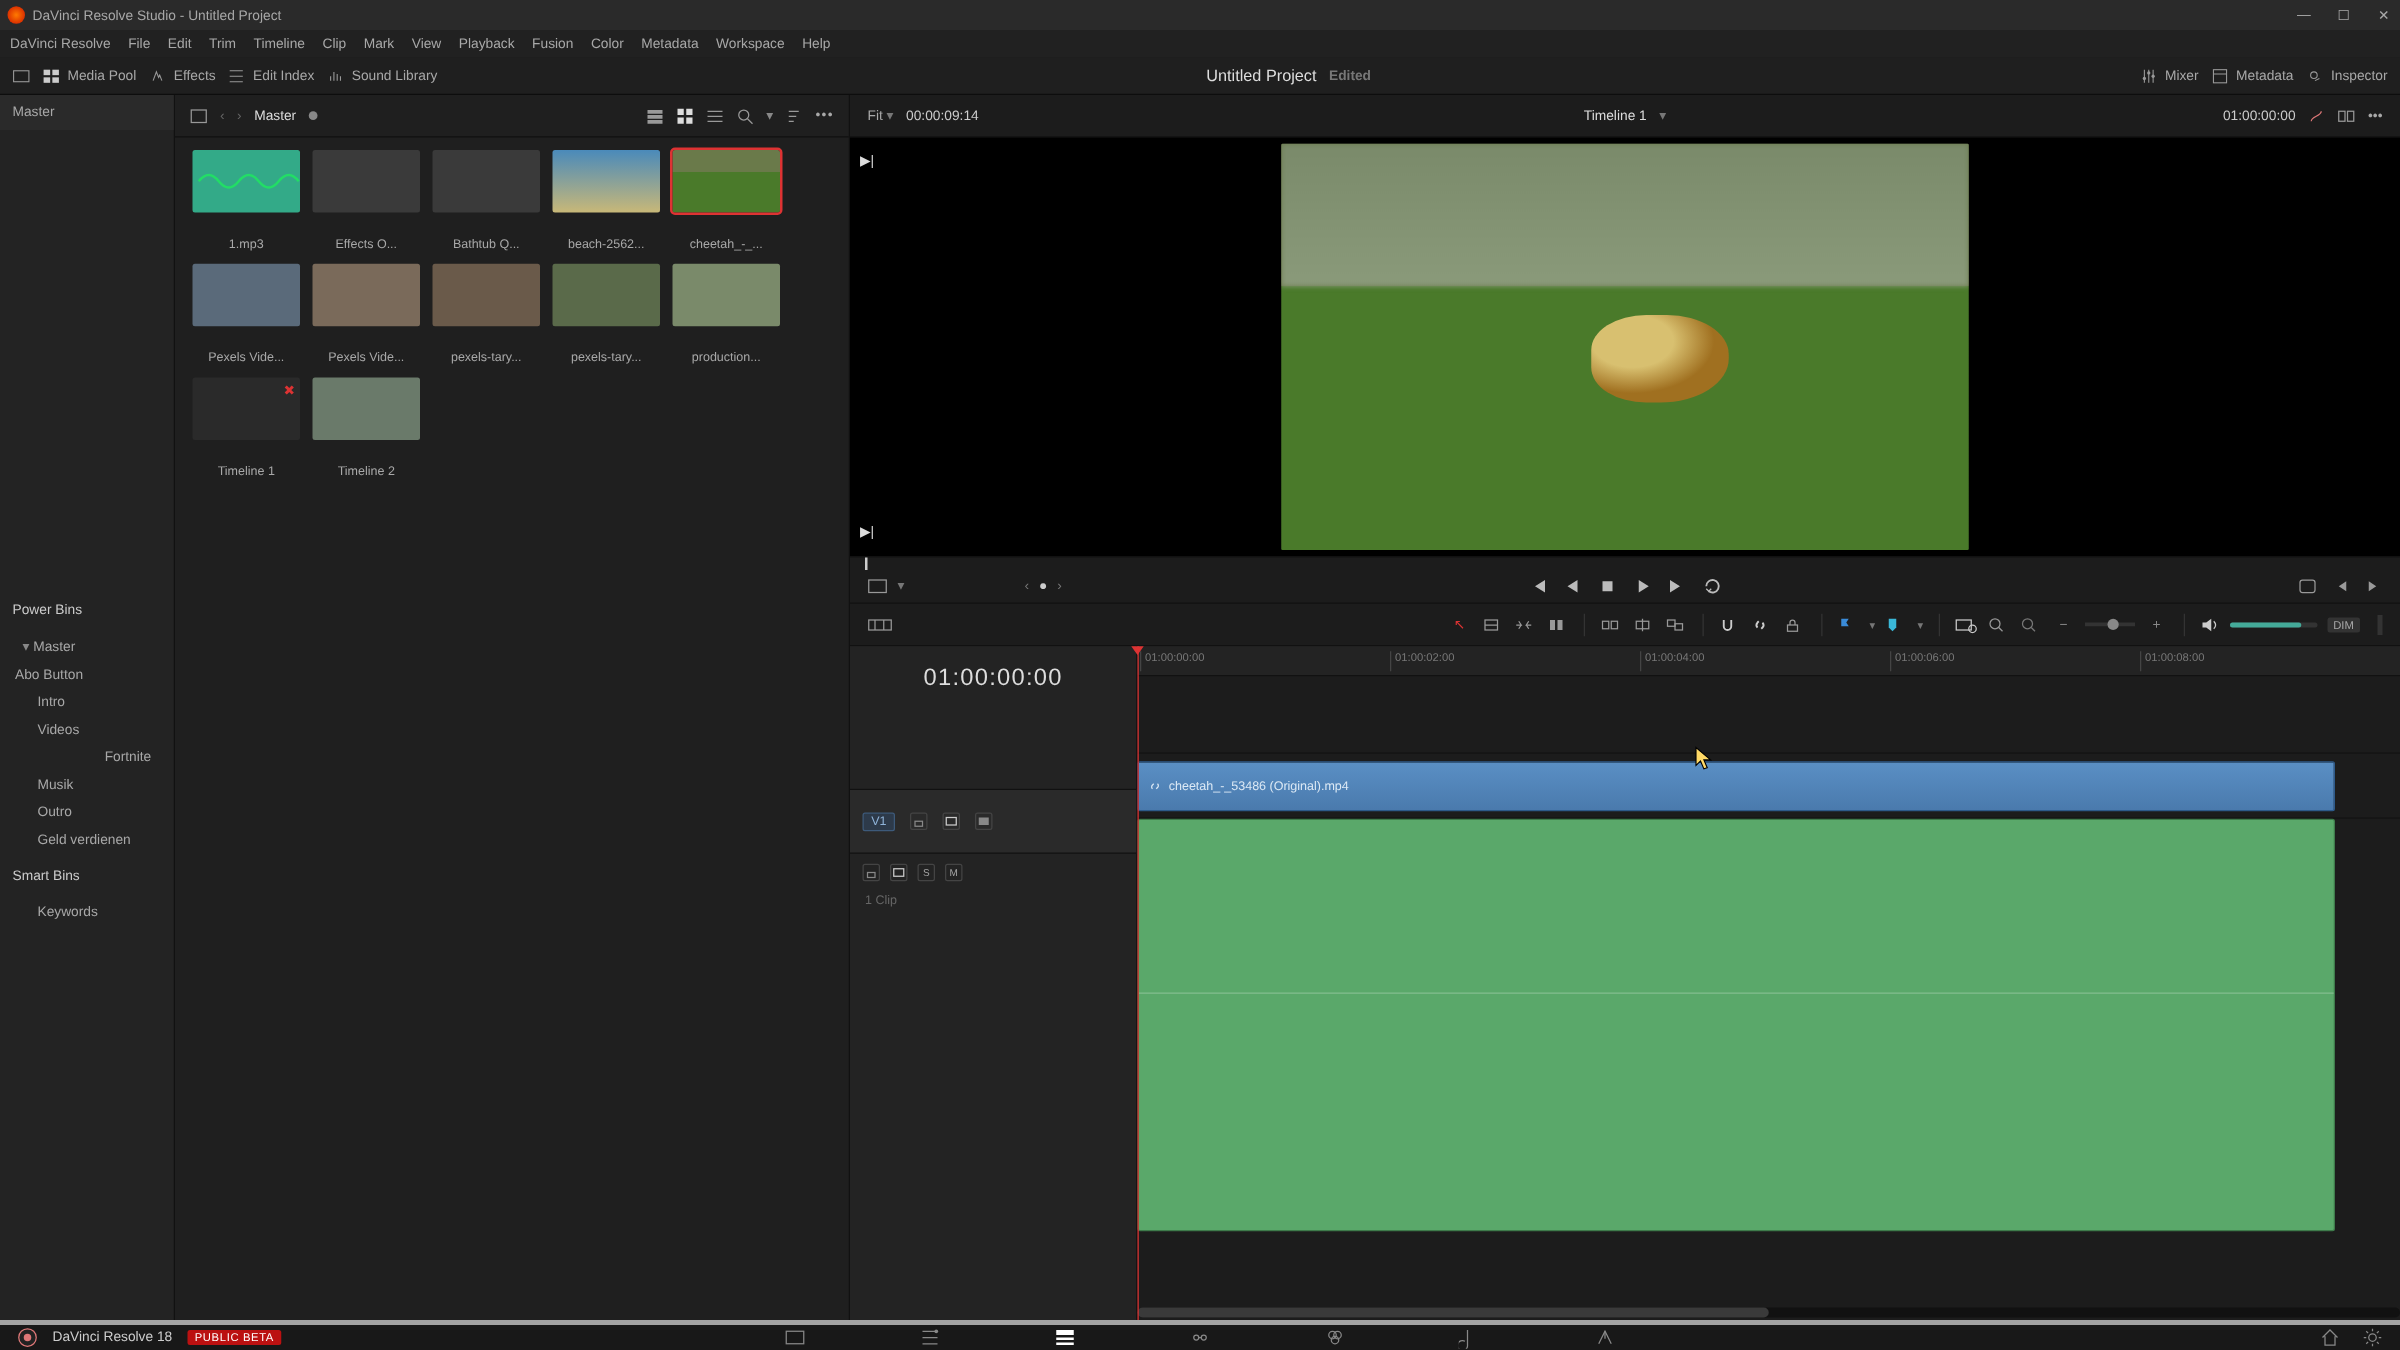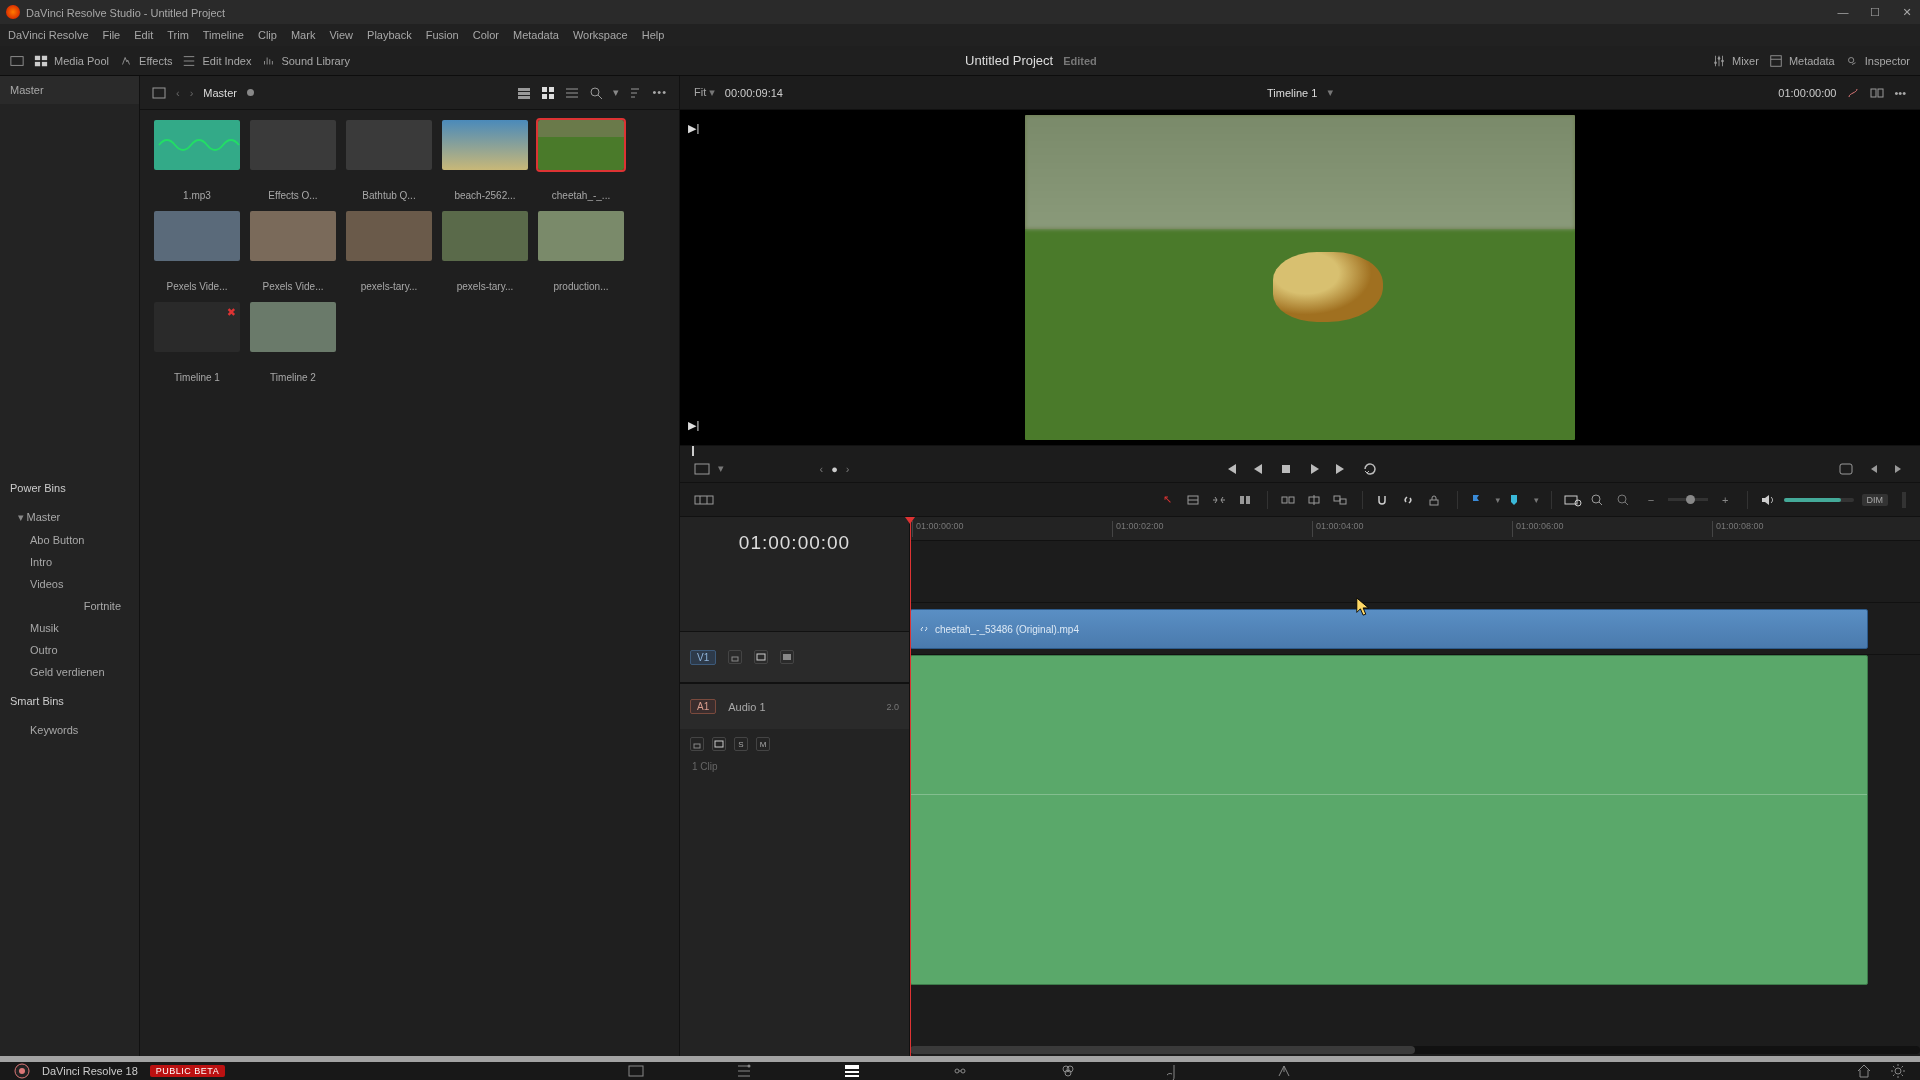--- a/index.html
+++ b/index.html
@@ -107,21 +107,21 @@
 .clip-a { position:absolute; left:0; width:958px; top:0; height:330px; background:#5aa86a; border:1px solid #3d7a4a; border-radius:2px; }
 .clip-a::after { content:""; position:absolute; left:0; right:0; top:42%; height:1px; background:rgba(255,255,255,.25); }
 
 .hscroll { position:absolute; left:0; right:0; bottom:2px; height:8px; background:#111; border-radius:4px; }
 .hscroll .thumb { position:absolute; left:0; width:50%; height:100%; background:#3a3a3a; border-radius:4px; }
 
 
 .cursor-arrow { position:absolute; left:1355px; top:596px; width: 18px; height: 22px; z-index: 50; }
 
 
-.pagetabs { height: 24px; background:#181818; border-top:6px solid #a3a3a3; display:flex; align-items:center; padding: 0 14px; gap: 90px; position:relative; }
+.pagetabs { height: 24px; background:#181818; border-top:4px solid #a3a3a3; display:flex; align-items:center; padding: 0 14px; gap: 90px; position:relative; }
 .pagetabs .left { display:flex; align-items:center; gap:12px; }
 .pagetabs .pages { position:absolute; left:50%; transform:translateX(-50%); display:flex; gap:90px; }
 .pagetabs .right { position:absolute; right:14px; display:flex; gap:18px; }
 .page-icon { width:18px; height:18px; }
 .page-icon.active { filter: brightness(1.8); }
 .betabadge { background:#b11; color:#fff; font-size:9px; padding:1px 6px; border-radius:2px; letter-spacing:.5px; }
 
 svg { display:block; }
 </style>
 </head>
@@ -239,21 +239,21 @@
 </div>
 
 <div class="main">
 
   <div class="leftcol">
     <div class="bin-head">Master</div>
     <div style="height: 370px;"></div>
     <div class="section-title">Power Bins</div>
     <div class="bin-list">
       <div class="item master">Master</div>
-      <div class="item" style="padding-left:30px;">Abo Button</div>
+      <div class="item" style="padding-left:12px;">Abo Button</div>
       <div class="item" style="padding-left:30px;">Intro</div>
       <div class="item" style="padding-left:30px;">Videos</div>
       <div class="item" style="padding-left:30px;text-align:right;">Fortnite</div>
       <div class="item" style="padding-left:30px;">Musik</div>
       <div class="item" style="padding-left:30px;">Outro</div>
       <div class="item" style="padding-left:30px;">Geld verdienen</div>
     </div>
     <div class="section-title">Smart Bins</div>
     <div class="bin-list">
       <div class="item" style="padding-left:30px;">Keywords</div>
@@ -592,26 +592,20 @@
               <svg width="10" height="10" viewBox="0 0 10 10">
                 <rect x="1" y="2" width="8" height="6" fill="none" stroke="#ccc"></rect>
               </svg>
             </span>
           <span class="mini">
               <svg width="10" height="10" viewBox="0 0 10 10">
                 <rect x="1" y="2" width="8" height="6" fill="#888"></rect>
               </svg>
             </span>
         </div>
-        <div class="tl-trackhead a">
-          <span class="badge a">A1</span>
-          <span>Audio 1</span>
-          <span style="flex:1"></span>
-          <span style="font-size:9px;color:#777;">2.0</span>
-        </div>
         <div class="tl-trackaudio-ctl">
           <span class="mini">
               <svg width="10" height="10" viewBox="0 0 10 10">
                 <rect x="2" y="5" width="6" height="4" fill="none" stroke="#888"></rect>
               </svg>
             </span>
           <span class="mini">
               <svg width="10" height="10" viewBox="0 0 10 10">
                 <rect x="1" y="2" width="8" height="6" fill="none" stroke="#ccc"></rect>
               </svg>

